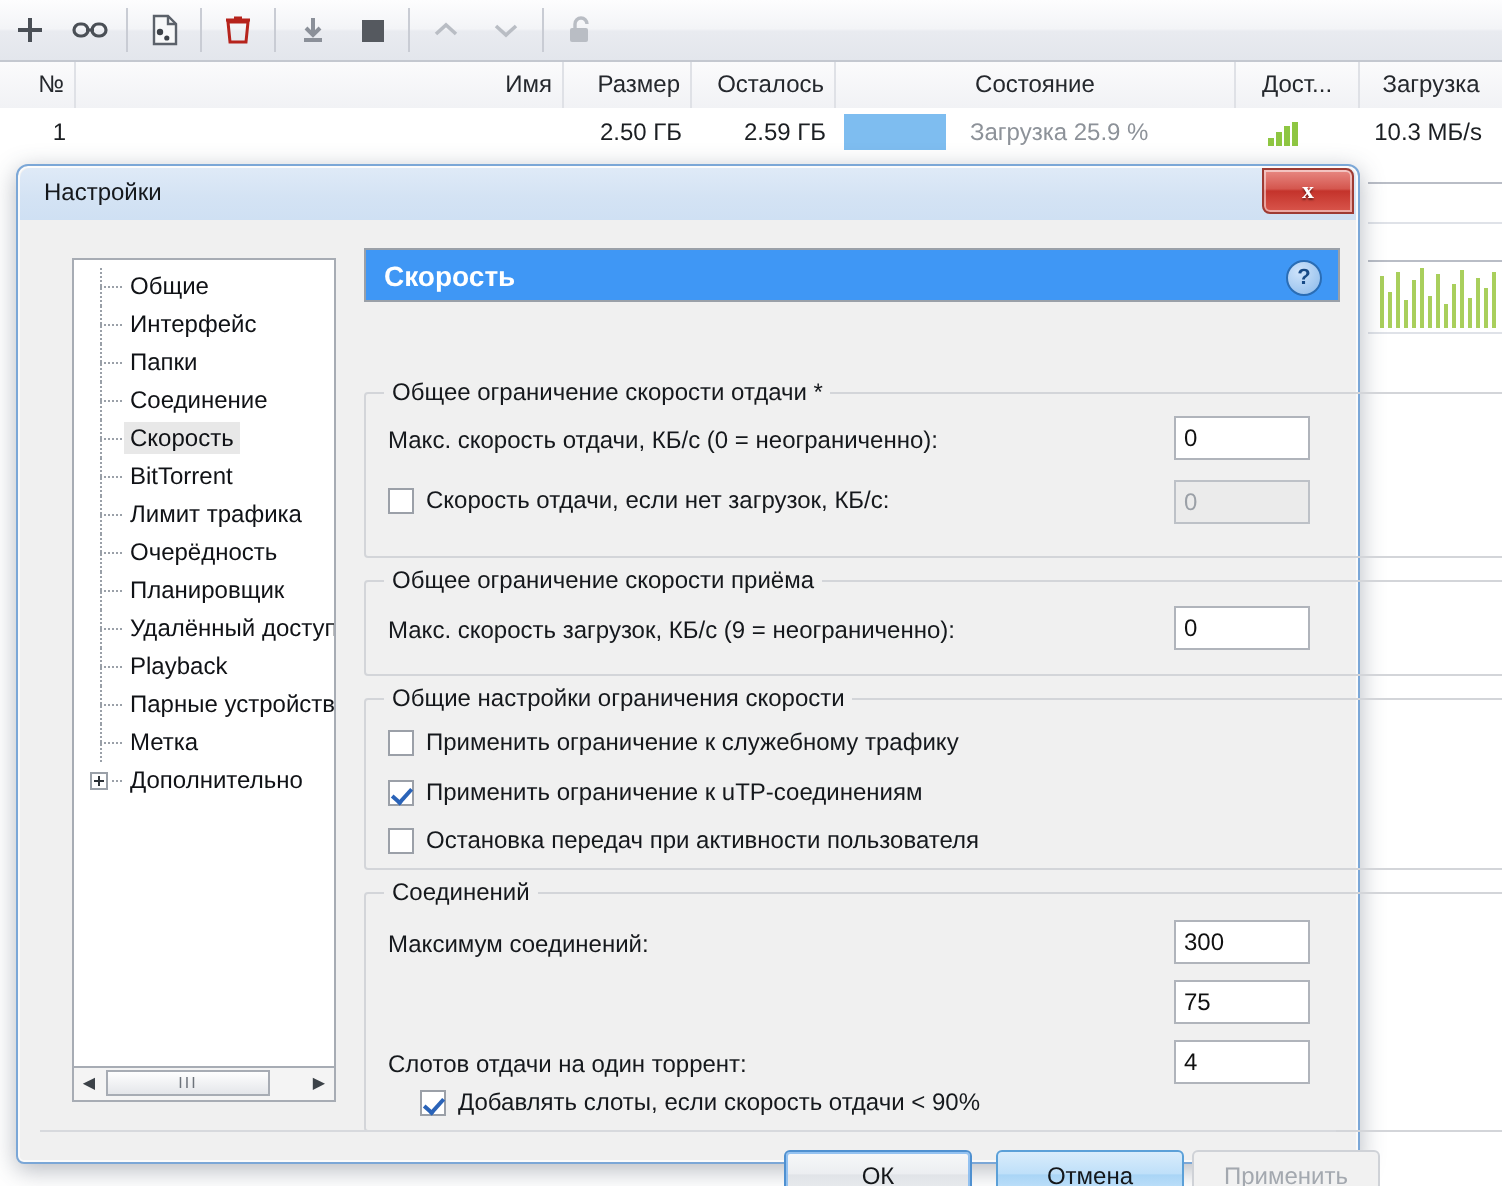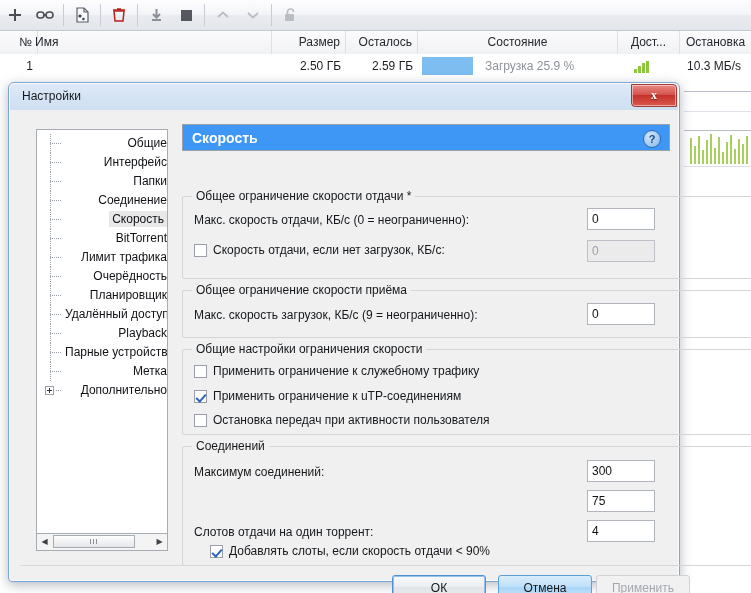--- a/index.html
+++ b/index.html
@@ -79,21 +79,21 @@
     text-shadow:0 1px 1px rgba(0,0,0,.45);
   }
   .dlg-body{
     position:absolute;left:1px;top:27px;right:1px;bottom:1px;
     background:#f0f0f0;border-radius:0 0 4px 4px;
   }
 
   
   .tree{
     position:absolute;left:26px;top:19px;width:132px;height:405px;
-    background:#fff;border:1px solid #a7acb4;box-sizing:border-box;overflow:hidden;text-align:right;
+    background:#fff;border:1px solid #a7acb4;box-sizing:border-box;overflow:hidden;
   }
   .tree-items{position:absolute;left:0;top:4px;width:100%;}
   .tnode{
     position:relative;height:19px;line-height:19px;padding-left:28px;
     font-size:12px;color:#101216;white-space:nowrap;cursor:pointer;
   }
   .tnode .dots{
     position:absolute;left:13px;top:9px;width:11px;height:1px;
     background:repeating-linear-gradient(to right,#9aa0a8 0 1px,transparent 1px 2px);
   }
@@ -240,26 +240,26 @@
     <div class="tb-btn">
       <svg width="15" height="16" viewBox="0 0 15 16">
           <rect x="2" y="7" width="9" height="7" rx="1" fill="#b9bdc4"></rect>
           <path d="M4.5 7V5a3 3 0 016 0" fill="none" stroke="#b9bdc4" stroke-width="1.7"></path>
         </svg>
     </div>
   </div>
 
   <div class="grid-head">
     <div class="gh r" style="left:0;width:38px;">№</div>
-    <div class="gh" style="left:30px;width:242px;">Имя</div>
+    <div class="gh" style="left:40px;width:242px;text-align:right;">Имя</div>
     <div class="gh r" style="left:280px;width:66px;">Размер</div>
     <div class="gh r" style="left:346px;width:72px;">Осталось</div>
     <div class="gh c" style="left:418px;width:200px;">Состояние</div>
     <div class="gh c" style="left:618px;width:62px;">Дост...</div>
-    <div class="gh c" style="left:680px;width:71px;border-right:none;">Остановка</div>
+    <div class="gh c" style="left:680px;width:71px;border-right:none;">Загрузка</div>
   </div>
 
   <div class="grid-row">
     <div class="gr r" style="left:0;width:38px;">1</div>
     <div class="gr r" style="left:280px;width:66px;">2.50 ГБ</div>
     <div class="gr r" style="left:346px;width:72px;">2.59 ГБ</div>
     <div class="progress-cell" style="left:422px;width:51px;"></div>
     <div class="gr status-text" style="left:480px;width:138px;">Загрузка 25.9 %</div>
     <div class="bars" style="left:634px;top:7px;">
       <i style="height:4px"></i>

